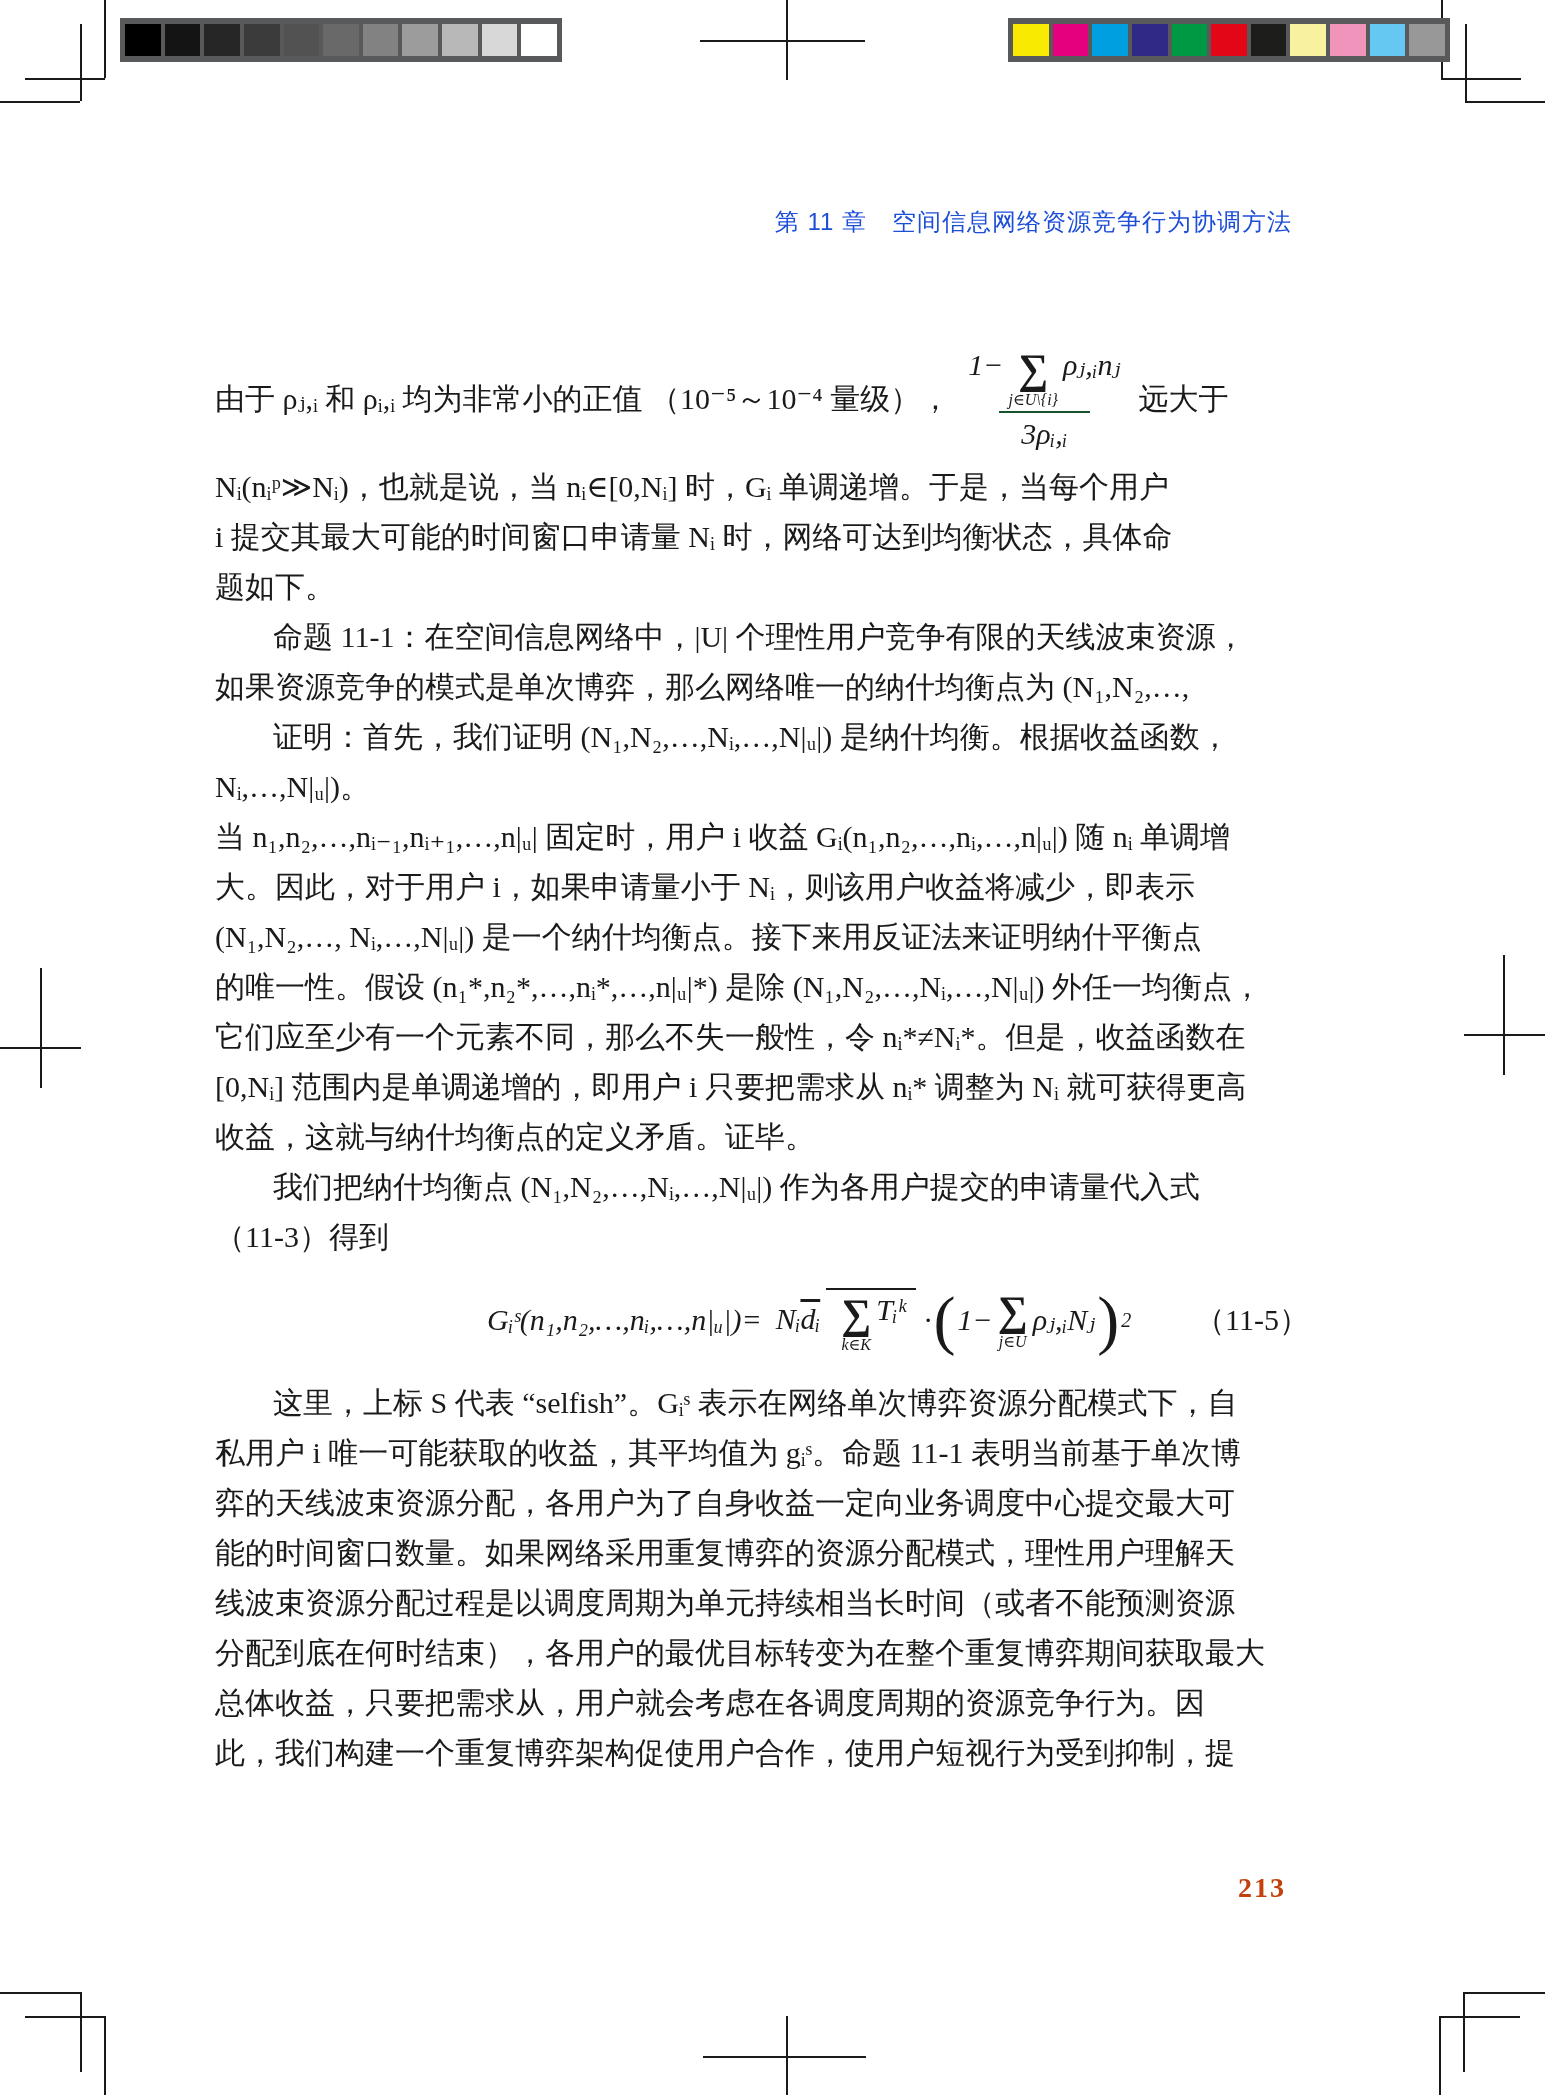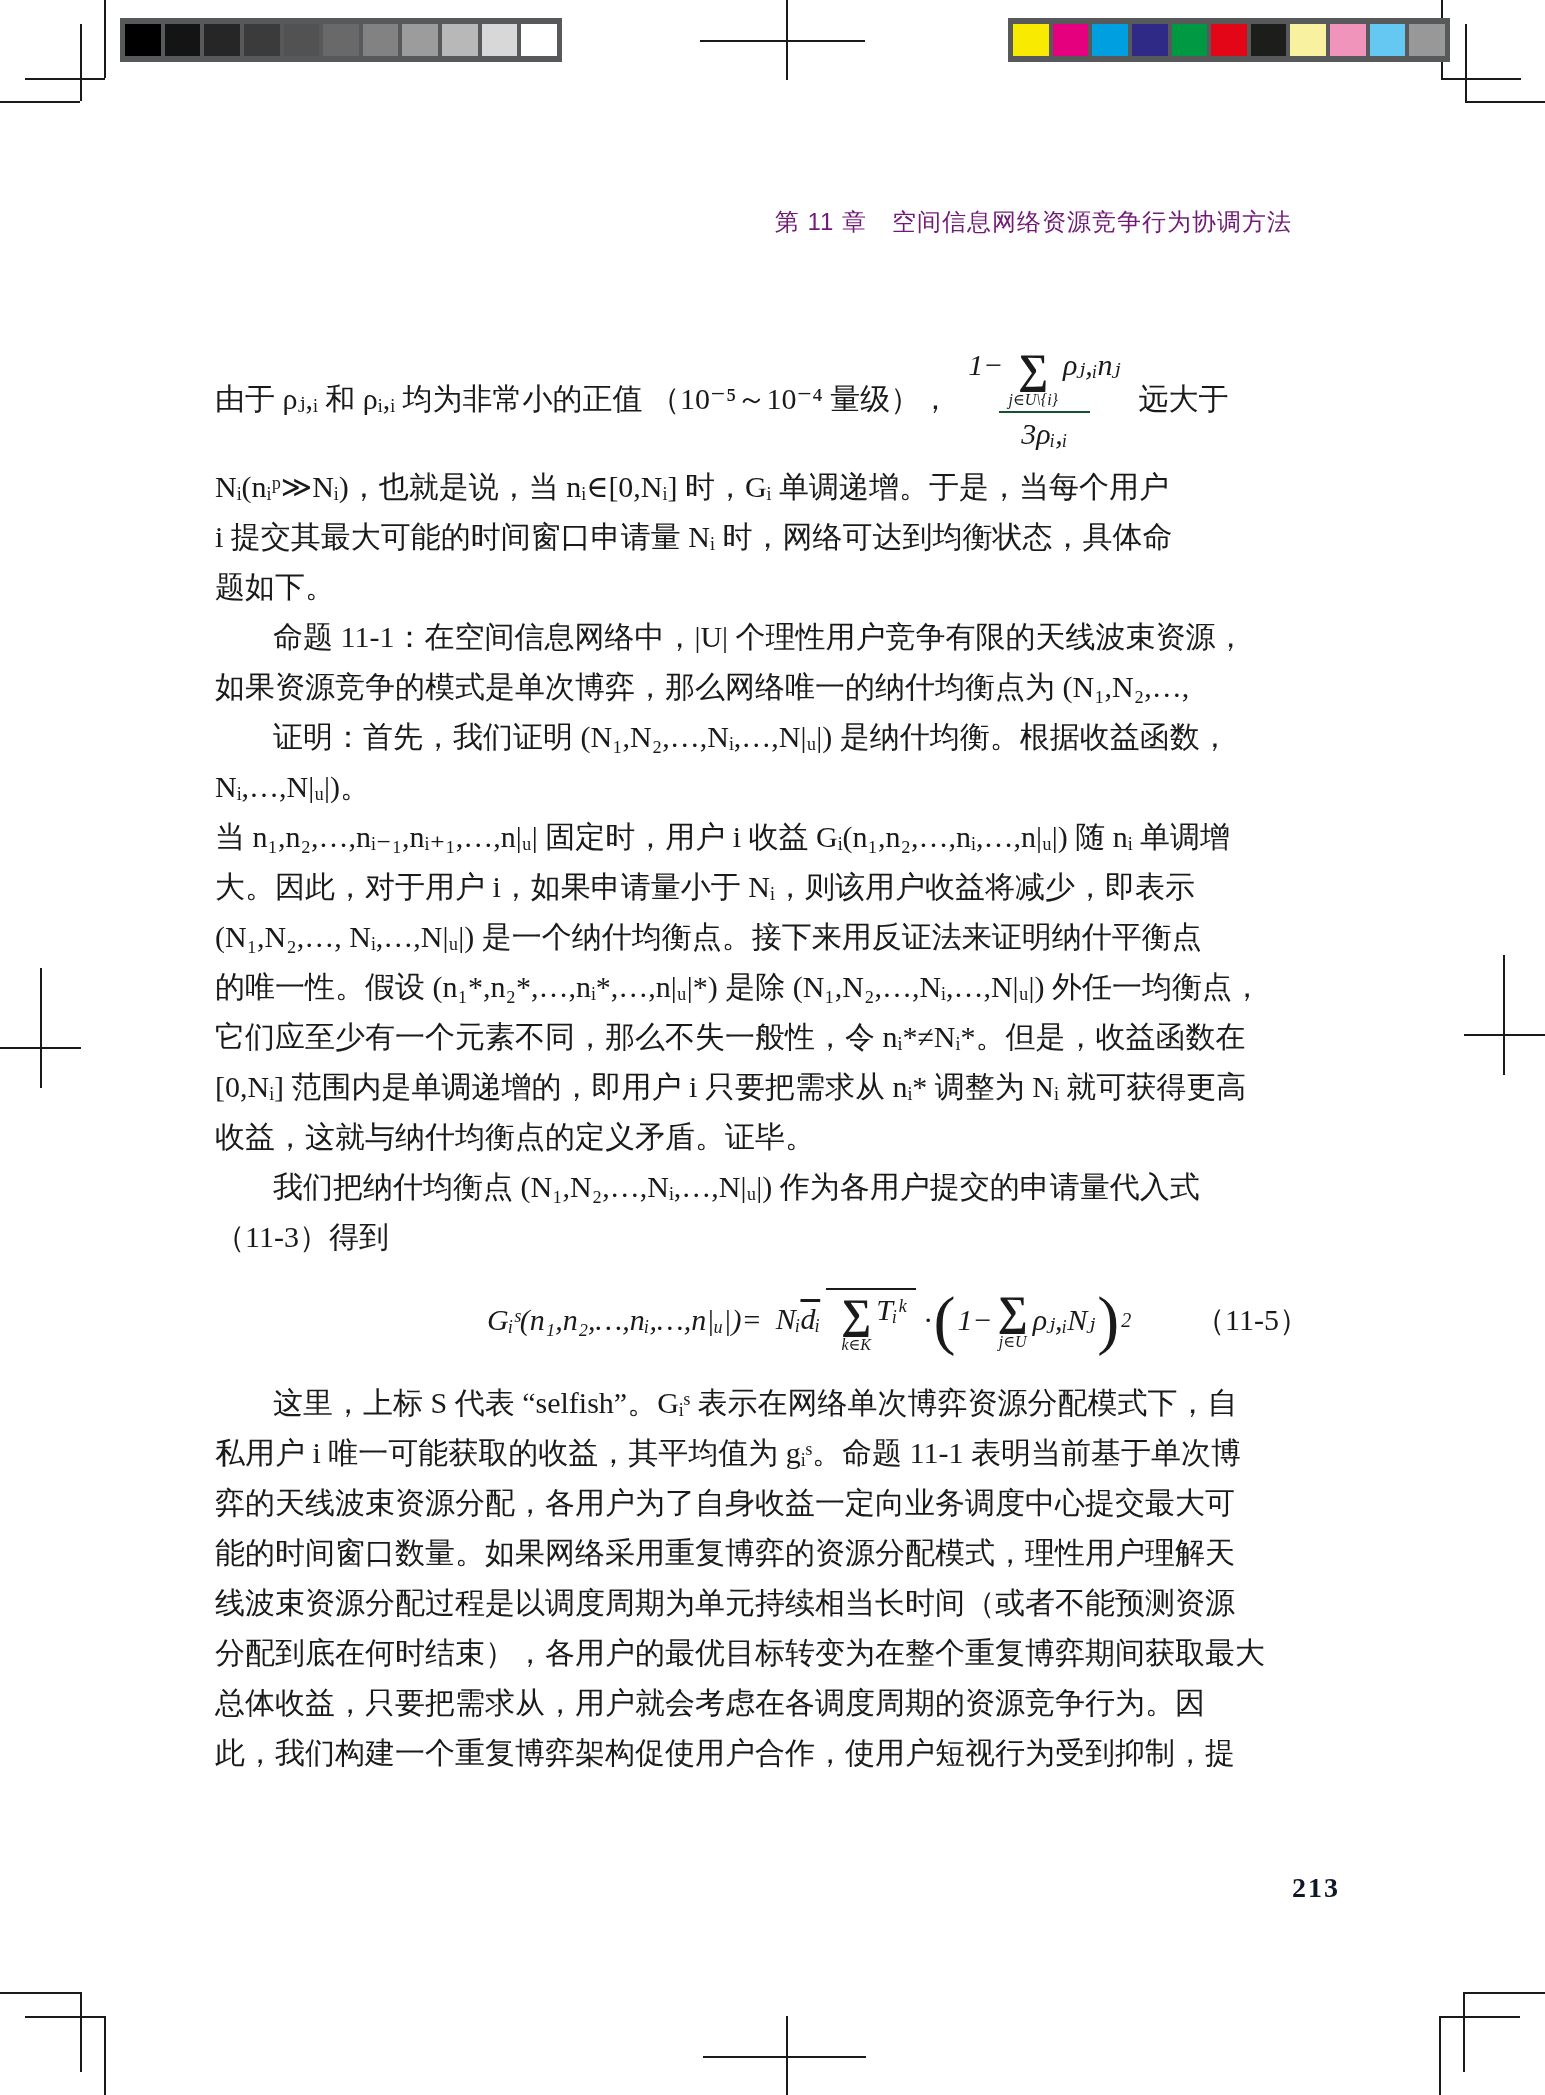--- a/index.html
+++ b/index.html
@@ -18,21 +18,21 @@
     padding:0 5px; gap:4px; box-sizing:border-box;
   }
   #grayscale-bar { left:120px; }
   #color-bar    { left:1008px; }
   .swatch { height:32px; flex:1 1 0; }
 
   
   .chapter-header {
     position:absolute; left:215px; top:206px; width:1077px;
     text-align:right; font-family:"Liberation Sans","DejaVu Sans",sans-serif;
-    font-size:24px; color:#701a75; letter-spacing:1px;
+    font-size:24px; color:#1d4ed8; letter-spacing:1px;
   }
 
   
   .body {
     position:absolute; left:215px; top:336px; width:1080px;
     font-size:30px; line-height:50px;
   }
   .line { height:50px; line-height:50px; white-space:nowrap; }
   .indent { padding-left:58px; }
   .bold-run { font-weight:normal; }
@@ -54,22 +54,22 @@
   .formula { display:flex; align-items:center; margin-left:272px; font-style:italic; white-space:nowrap; }
   .eq-frac { display:inline-flex; flex-direction:row; align-items:center; margin:0 8px; line-height:1.1; }
   .eq-frac .num { padding:0 6px 3px; }
   .eq-frac .den { border-top:2px solid #1a1a1a; padding:3px 10px 0; display:flex; align-items:flex-start; }
   .overbar { text-decoration:overline; }
   .big-paren { font-size:66px; font-style:normal; font-weight:300; line-height:1; margin:0 2px; }
   .pow { font-size:20px; vertical-align:28px; font-style:italic; }
   .eq-label { position:absolute; right:-14px; top:50%; transform:translateY(-50%); font-style:normal; }
 
   .page-number {
-    position:absolute; left:1292px; top:1872px;
-    font-size:28px; font-weight:bold; color:#0f172a; letter-spacing:2px;
+    position:absolute; left:1238px; top:1872px;
+    font-size:28px; font-weight:bold; color:#c2410c; letter-spacing:2px;
   }
 </style>
 </head>
 <body>
 
 <div class="page">
 
   <div>
     <div class="mark" style="left:104px;top:0;width:2px;height:78px"></div>
     <div class="mark" style="left:80px;top:24px;width:2px;height:77px"></div>

